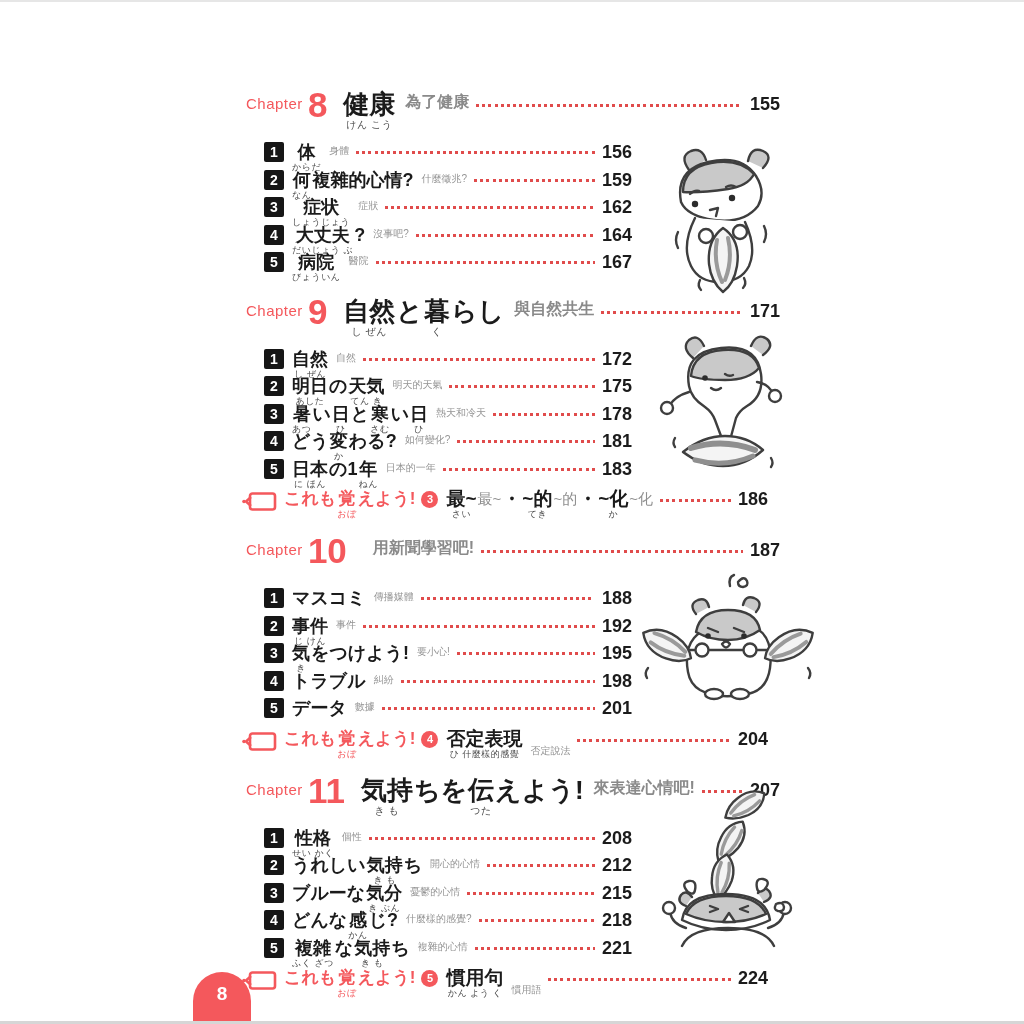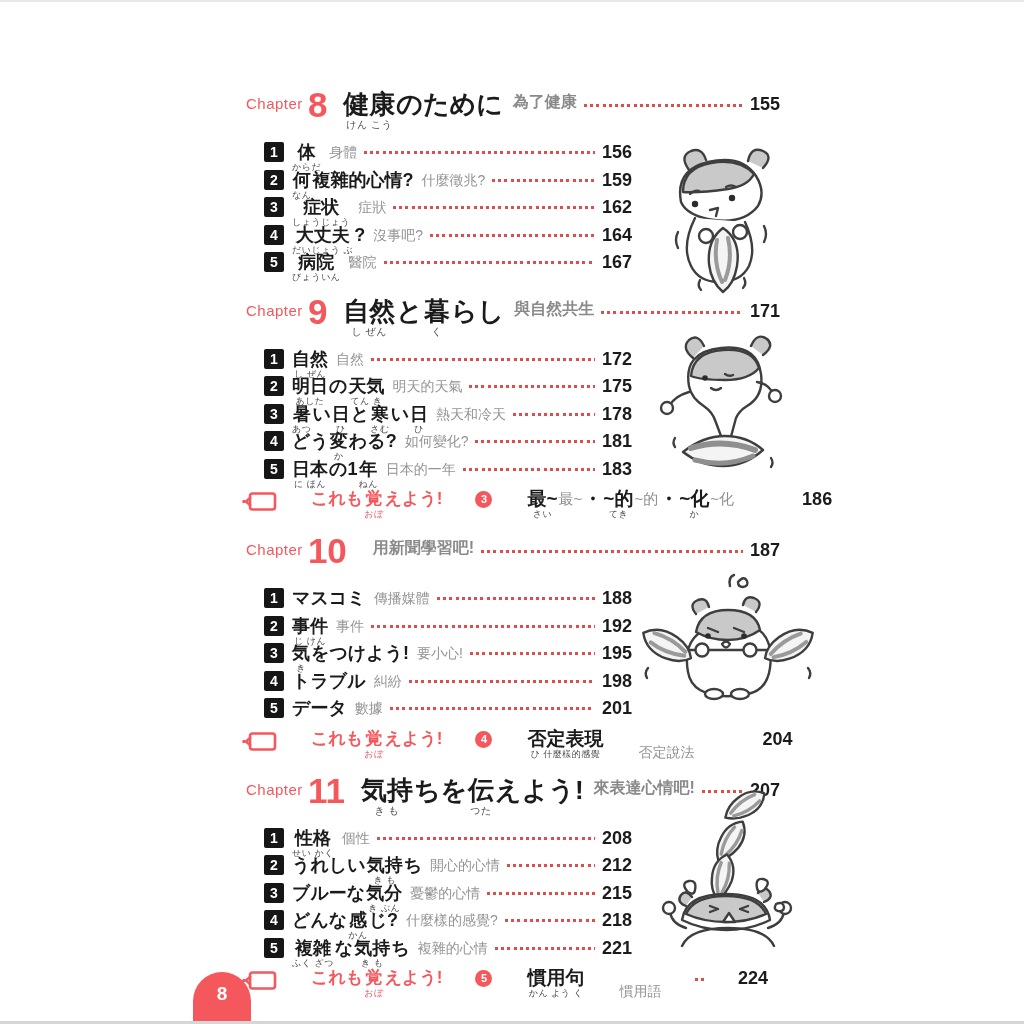--- a/index.html
+++ b/index.html
@@ -33,25 +33,25 @@
   .leader{flex:1 1 auto;height:3px;margin:0 7px;
     background-image:repeating-linear-gradient(to right,var(--dot) 0 3px,transparent 3px 6.2px);}
   .ch-head .leader{margin-top:16px;}
   .ch-page{font-size:18px;font-weight:800;line-height:32px;}
 
   .items{margin:7px 0 0 18px;width:368px;}
   .item{display:flex;align-items:flex-start;height:27.5px;}
   .badge{flex:none;width:20px;height:20px;background:var(--badge);color:#fff;font-weight:800;
     font-size:14px;line-height:20px;text-align:center;border-radius:2px;margin:1px 8px 0 0;}
   .item .seg-main{font-size:18px;line-height:22px;}
-  .sub{font-size:14px;color:var(--muted);margin:3px 0 0 8px;white-space:nowrap;}
+  .sub{font-size:10px;color:var(--muted);margin:3px 0 0 8px;white-space:nowrap;}
   .item .leader{margin-top:10px;}
   .page{font-size:18px;font-weight:800;line-height:22px;}
 
-  .extra{display:flex;align-items:flex-start;margin:3px 12px 0 -5px;height:30px;gap:27px;}
+  .extra{display:flex;align-items:flex-start;margin:3px 12px 0 -5px;height:30px;}
   .tag-icon{flex:none;margin:2px 6px 0 0;}
   .extra-label .seg-main{color:var(--accent);font-size:17px;line-height:22px;}
   .extra-label .seg-ruby{color:var(--accent);}
   .circle-num{flex:none;width:17px;height:17px;border-radius:50%;background:var(--accent);color:#fff;
     font-size:11px;font-weight:700;line-height:17px;text-align:center;margin:3px 8px 0 6px;}
   .term .seg-main{font-size:19px;line-height:22px;}
   .seg.muted .seg-main{color:#8f8f8f;font-weight:400;font-size:15px;line-height:22px;}
   .extra .sub{margin-top:16px;}
   .extra .leader{margin-top:11px;}
 
@@ -71,24 +71,20 @@
 
 <div id="toc">
     <section class="chapter">
       <div class="ch-head">
         <span class="ch-label">Chapter</span>
         <span class="ch-num">8</span>
         <span class="ch-title segwrap">
           <span class="seg">
             <span class="seg-main">健康</span>
             <span class="seg-ruby">けん こう</span>
-          </span>
-          <span class="seg">
-            <span class="seg-main">のために</span>
-            <span class="seg-ruby"></span>
           </span>
         </span>
         <span class="ch-sub">為了健康</span>
         <span class="leader"></span>
         <span class="ch-page">155</span>
       </div>
       <div class="items">
         <div class="item">
           <span class="badge">1</span>
           <span class="title segwrap">

